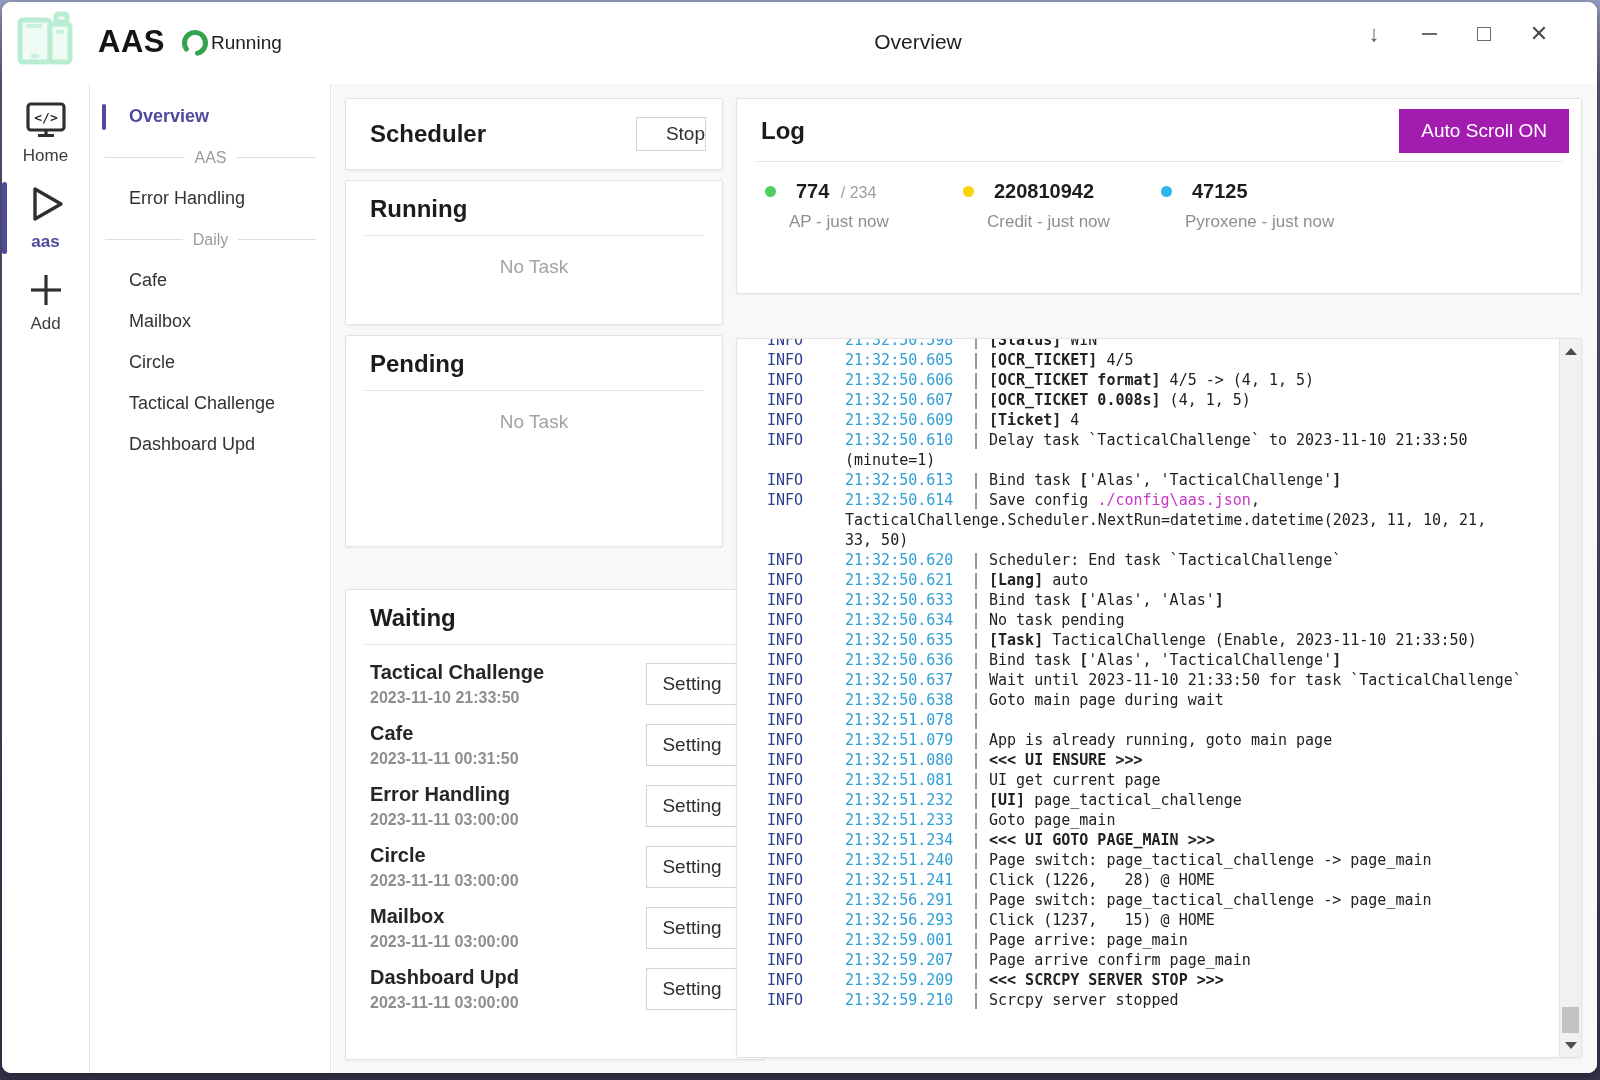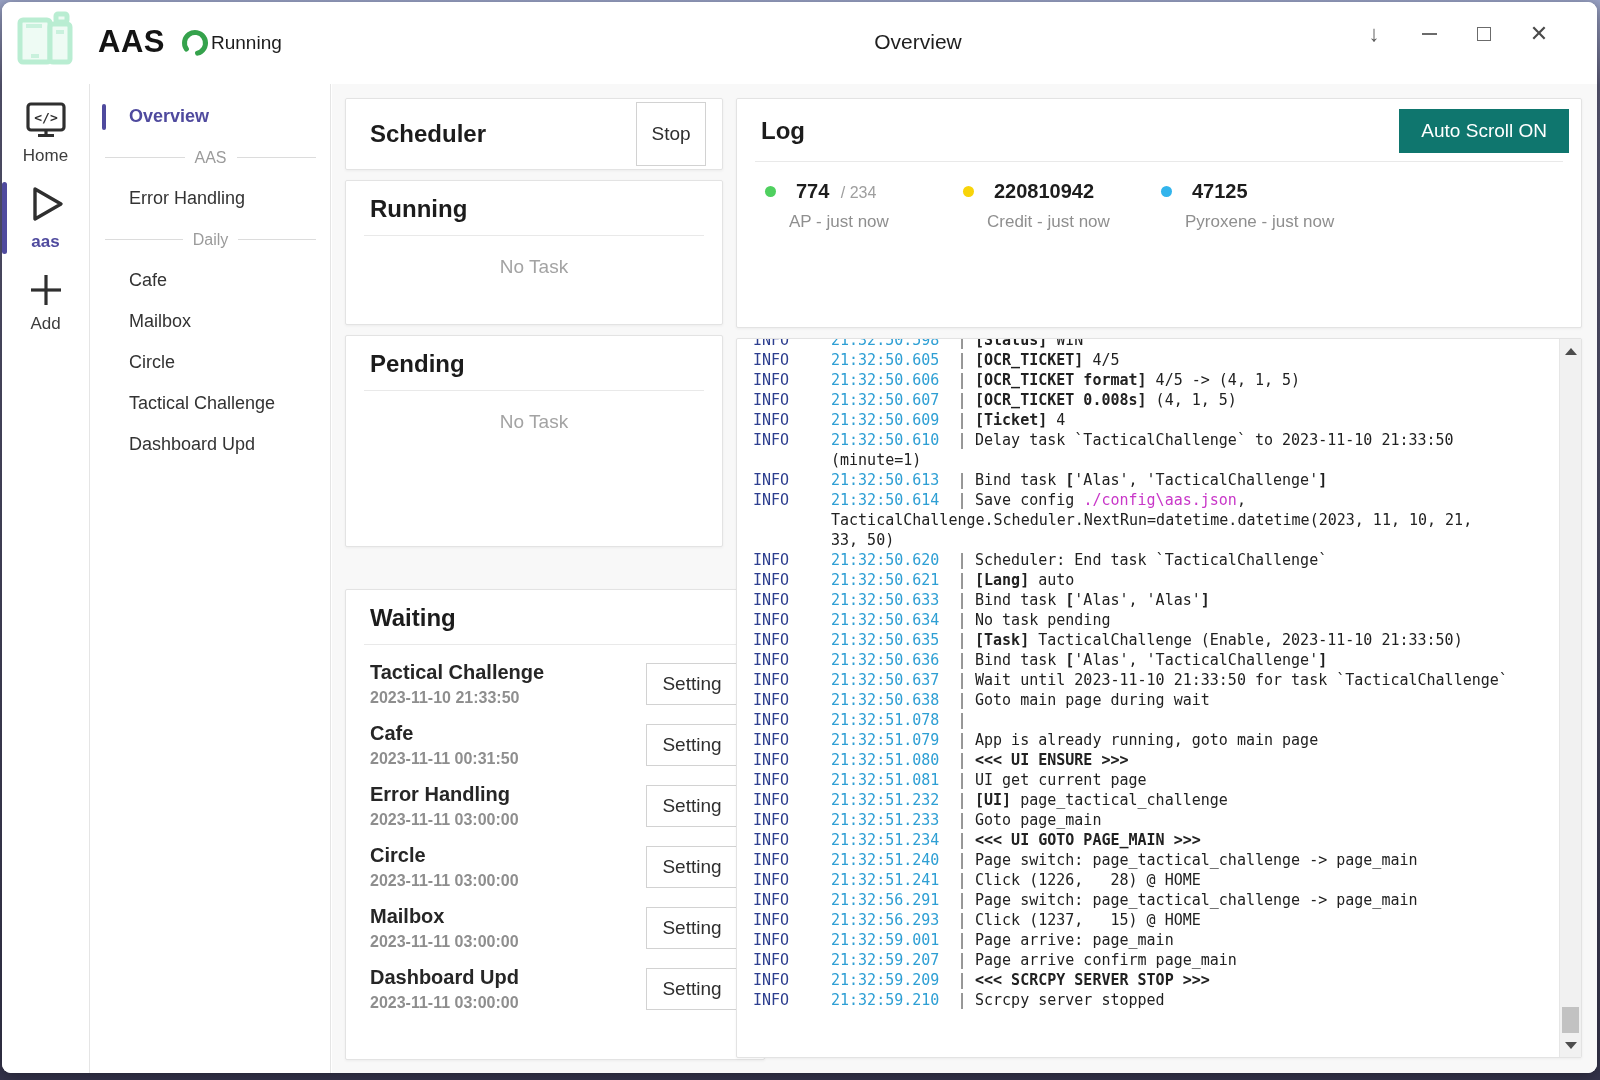--- a/index.html
+++ b/index.html
@@ -50,49 +50,49 @@
   
   .main { position:absolute; top:82px; left:330px; right:0; bottom:0; background:#f8f8f8; }
   .card { position:absolute; background:#fff; border:1px solid #e3e3e3; border-radius:2px; box-shadow:0 1px 3px rgba(0,0,0,.05); }
   .card-title { padding:14px 24px 12px; font-size:24px; font-weight:600; color:#1c1c1c; }
   .card-divider { height:1px; background:#e9e9e9; margin:0 18px; }
   .no-task { text-align:center; color:#a3a3a3; font-size:19px; margin-top:20px; }
 
   #card-scheduler { left:13px; top:14px; width:378px; height:72px; display:flex; align-items:center; justify-content:space-between; padding:0 16px 0 24px; }
   #card-scheduler .card-title { padding:0; }
   .btn-plain { border:1px solid #d2d2d2; background:#fff; color:#2f2f2f; font-size:19px; font-family:inherit; cursor:pointer; }
-  #stop-btn { width:70px; height:64px; }
+  #stop-btn { width:70px; height:34px;text-align:right; }
 
   #card-running { left:13px; top:96px; width:378px; height:145px; }
   #card-pending { left:13px; top:251px; width:378px; height:212px; }
   #card-waiting { left:13px; top:505px; width:420px; height:471px; }
 
   .wait-list { padding-top:8px; }
   .wait-item { display:flex; align-items:center; height:61px; padding:0 26px 0 24px; }
   .wait-info { flex:1; }
   .wait-name { font-size:20px; font-weight:700; color:#262626; }
   .wait-time { font-size:16px; font-weight:700; color:#8e8e8e; margin-top:5px; }
   .setting-btn { width:92px; height:42px; }
 
-  #card-loghead { left:404px; top:14px; right:15px; height:230px; }
+  #card-loghead { left:404px; top:14px; right:15px; height:196px; }
   .loghead-top { display:flex; justify-content:space-between; align-items:center; padding:10px 12px 8px 24px; }
   .loghead-top .card-title { padding:0; }
-  #autoscroll-btn { background:#0f766e; color:#fff; border:none; height:44px; padding:0 22px; font-size:19px; font-family:inherit; cursor:pointer; }
+  #autoscroll-btn { background:#a21caf; color:#fff; border:none; height:44px; padding:0 22px; font-size:19px; font-family:inherit; cursor:pointer; }
   .stats { display:flex; padding:18px 0 0 28px; }
   .stat { width:198px; }
   .stat-top { display:flex; align-items:center; gap:20px; }
   .dot { width:11px; height:11px; border-radius:50%; flex:none; }
   .stat-value { font-size:20px; font-weight:700; color:#1d1d1d; }
   .stat-total { font-size:16px; color:#9e9e9e; font-weight:400; margin-left:7px; }
   .stat-label { margin:9px 0 0 24px; font-size:17px; color:#8f8f8f; }
 
   #card-logbody { left:404px; top:254px; right:15px; height:720px; overflow:hidden; }
   .log-scroll { position:absolute; left:0; top:0; right:22px; bottom:0; overflow:hidden; }
   .log-lines { font-family:"DejaVu Sans Mono", monospace; font-size:15px; line-height:20px; padding-left:16px; margin-top:-9px; color:#212121; }
-  .log-row { display:flex; }
+  .log-row { display:flex;margin-left:14px; }
   .log-row .lvl { width:78px; flex:none; color:#2c3e8f; }
   .log-row .ts  { width:118px; flex:none; color:#2e9fd4; }
   .log-row .pipe{ width:26px; flex:none; text-align:center; color:#5f5f5f; }
   .log-row .msg { white-space:pre-wrap; }
   .log-row.cont { padding-left:78px; }
   .seg-b { font-weight:700; }
   .seg-m { color:#c837c8; }
 
   .vscroll { position:absolute; top:0; right:0; bottom:0; width:22px; background:#f1f1f1; border-left:1px solid #e6e6e6; }
   .vs-arrow { position:absolute; left:0; width:100%; height:18px; display:flex; align-items:center; justify-content:center; }

